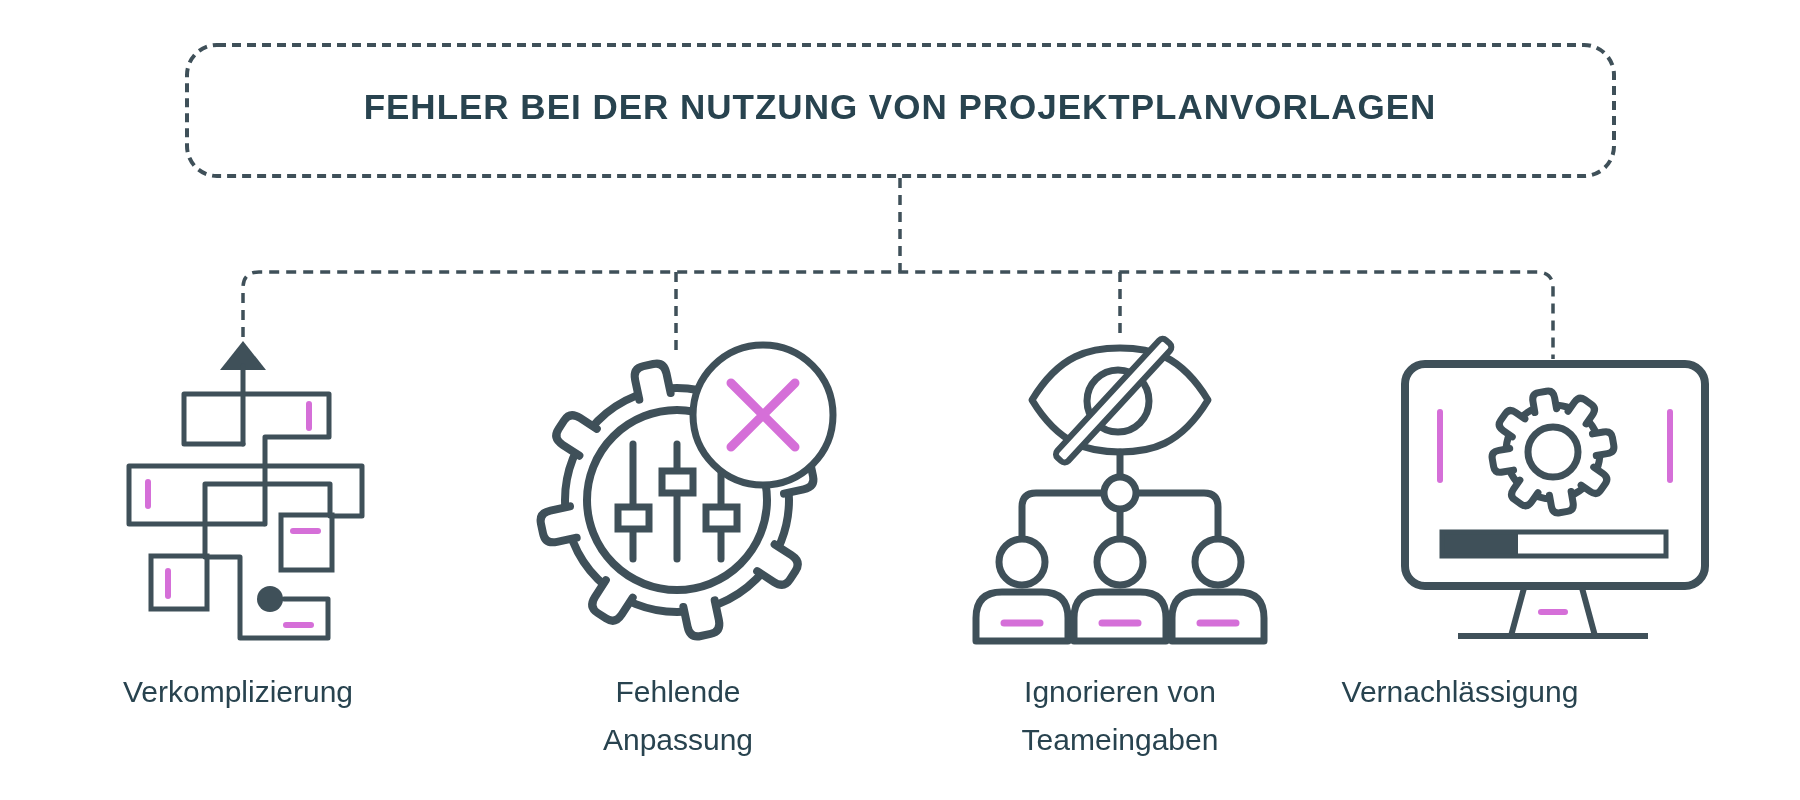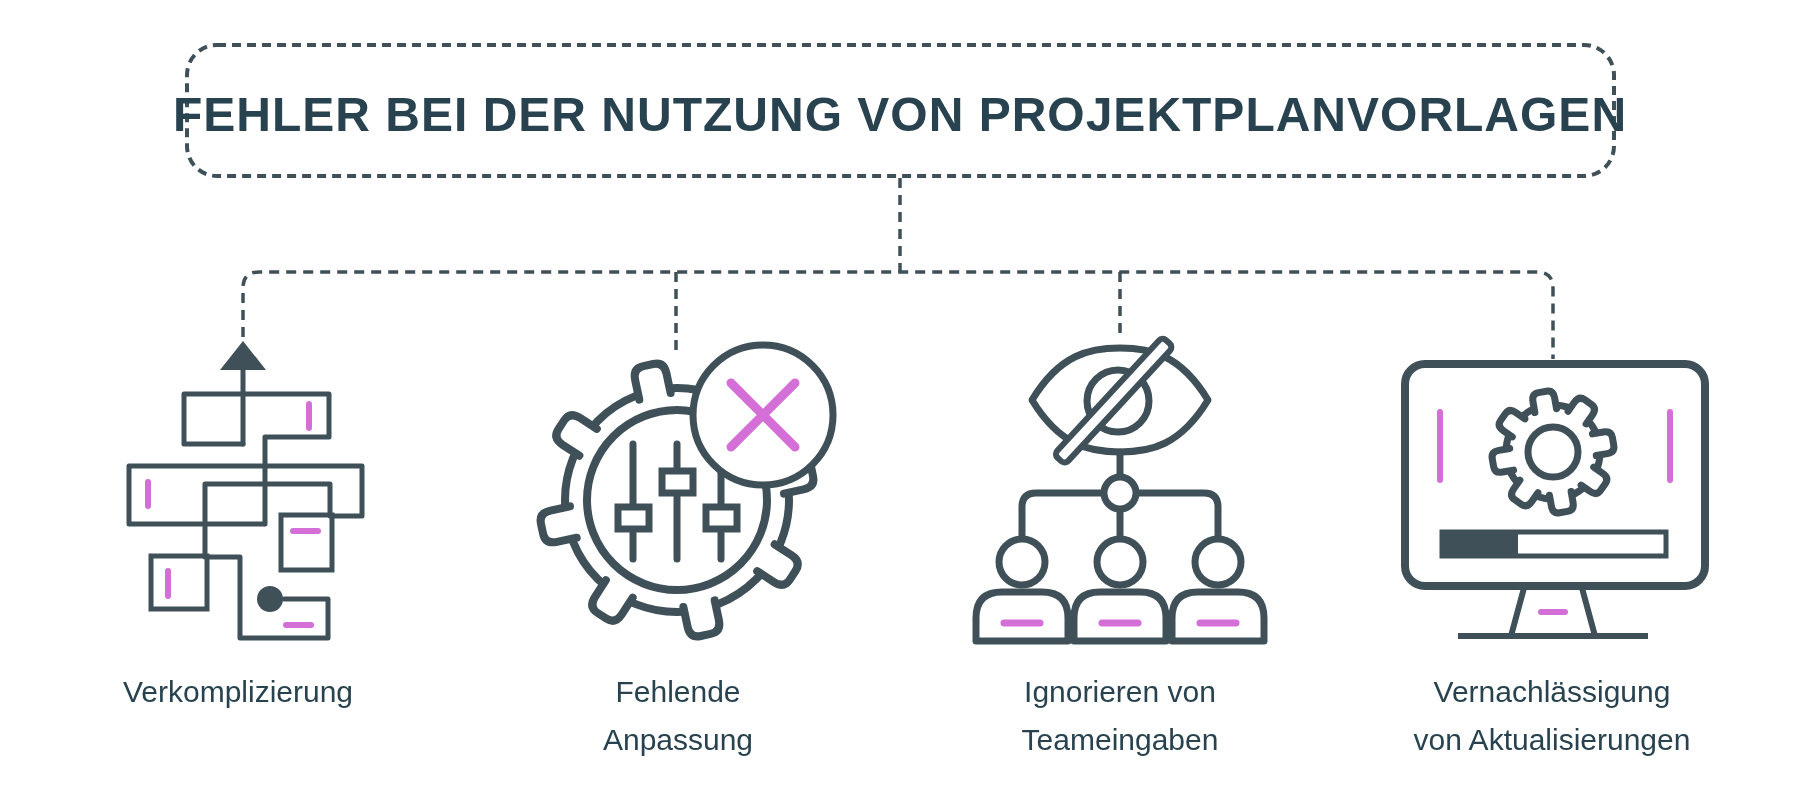--- a/index.html
+++ b/index.html
@@ -25,32 +25,32 @@
   .dash{stroke-dasharray:10 7;}
   .boxdash{stroke-dasharray:9 6;stroke-width:4;}
   .wfill{fill:#ffffff;}
   .inkfill{fill:var(--ink);stroke:none;}
   .acc{stroke:var(--accent);fill:none;stroke-linecap:round;}
   .round{stroke-linecap:round;stroke-linejoin:round;}
 
   .title{
     position:absolute;left:900px;top:87px;transform:translateX(-50%);
     white-space:nowrap;
-    font-size:48px;font-weight:bold;letter-spacing:1px;
+    font-size:35px;font-weight:bold;letter-spacing:1px;
     color:var(--text);
   }
   .item-label{
     position:absolute;top:668px;transform:translateX(-50%);
     text-align:center;font-size:30px;font-weight:500;line-height:48px;
     color:var(--text);white-space:nowrap;
   }
   .item-label.p1{left:238px;}
   .item-label.p2{left:678px;}
   .item-label.p3{left:1120px;}
-  .item-label.p4{left:1552px;}
+  .item-label.p4{left:1460px;}
 </style>
 </head>
 <body>
 
 <div class="canvas">
 
   <svg width="1800" height="800" viewBox="0 0 1800 800">
 
     <rect x="187" y="45" width="1427" height="131" rx="30" class="ink boxdash"></rect>
 
@@ -174,16 +174,15 @@
   <div class="item-label p3">
     <div>Ignorieren von</div>
     <div>Teameingaben</div>
   </div>
   <div class="item-label p2">
     <div>Fehlende</div>
     <div>Anpassung</div>
   </div>
   <div class="item-label p4">
     <div>Vernachlässigung</div>
-    <div>von Aktualisierungen</div>
   </div>
 
 </div>
 
 </body></html>

